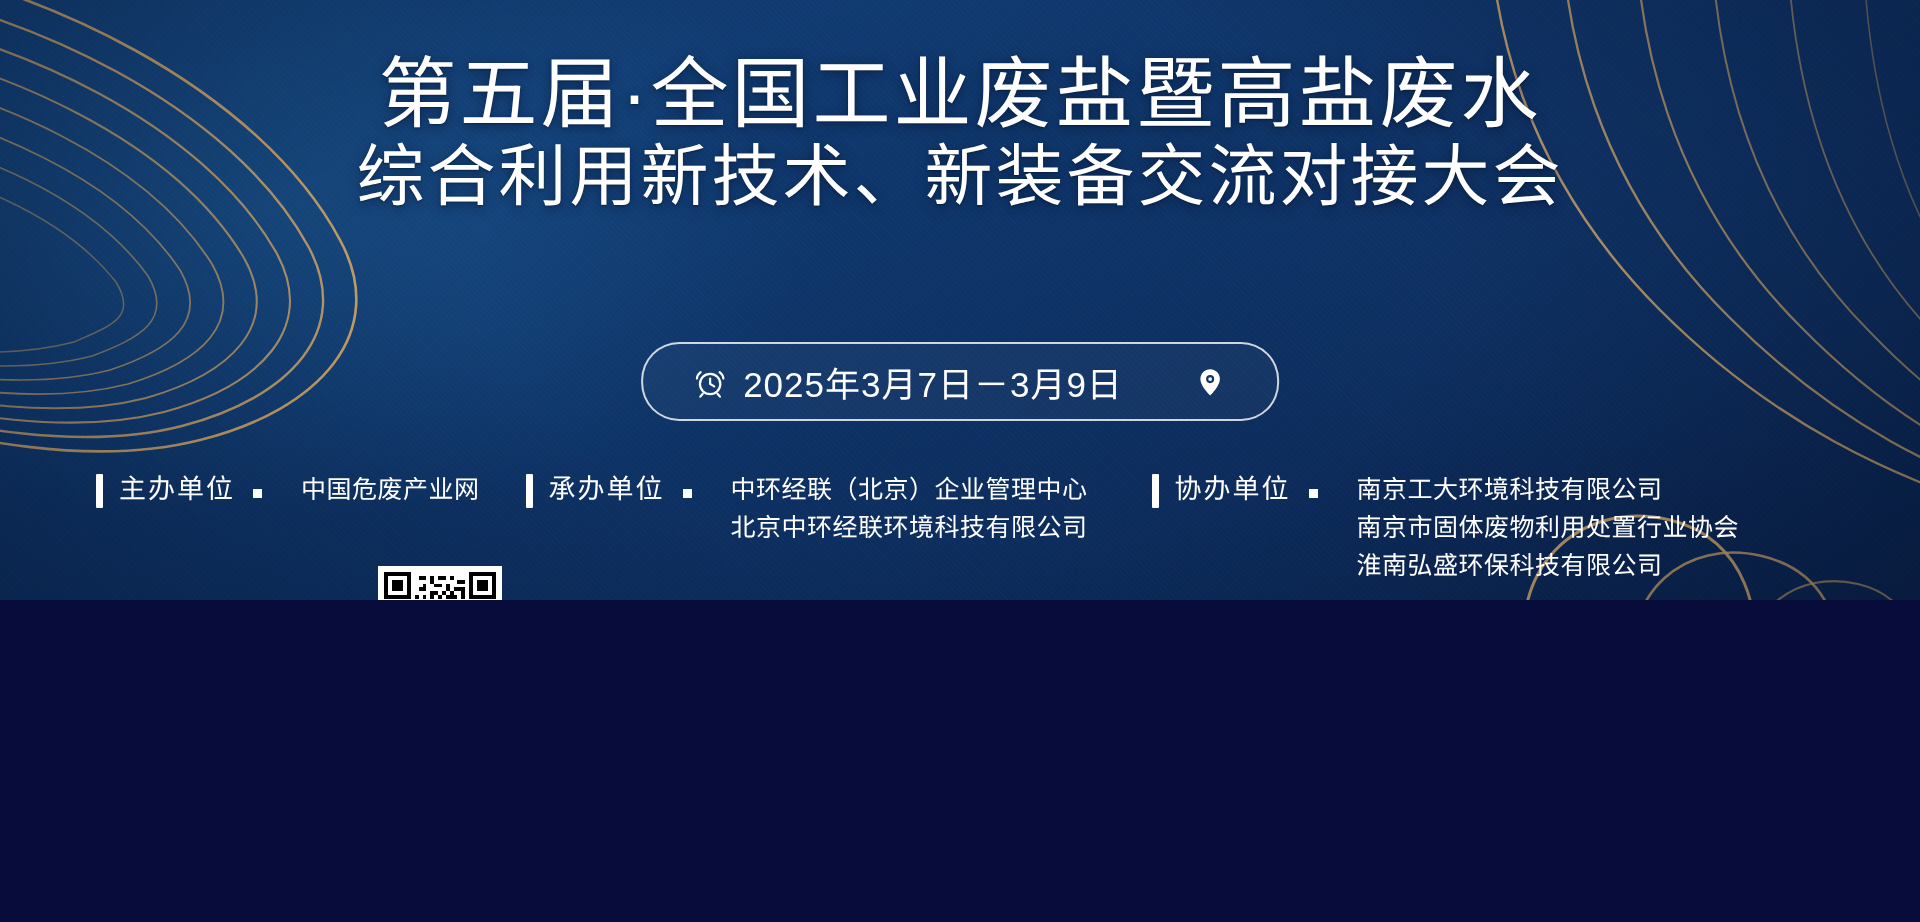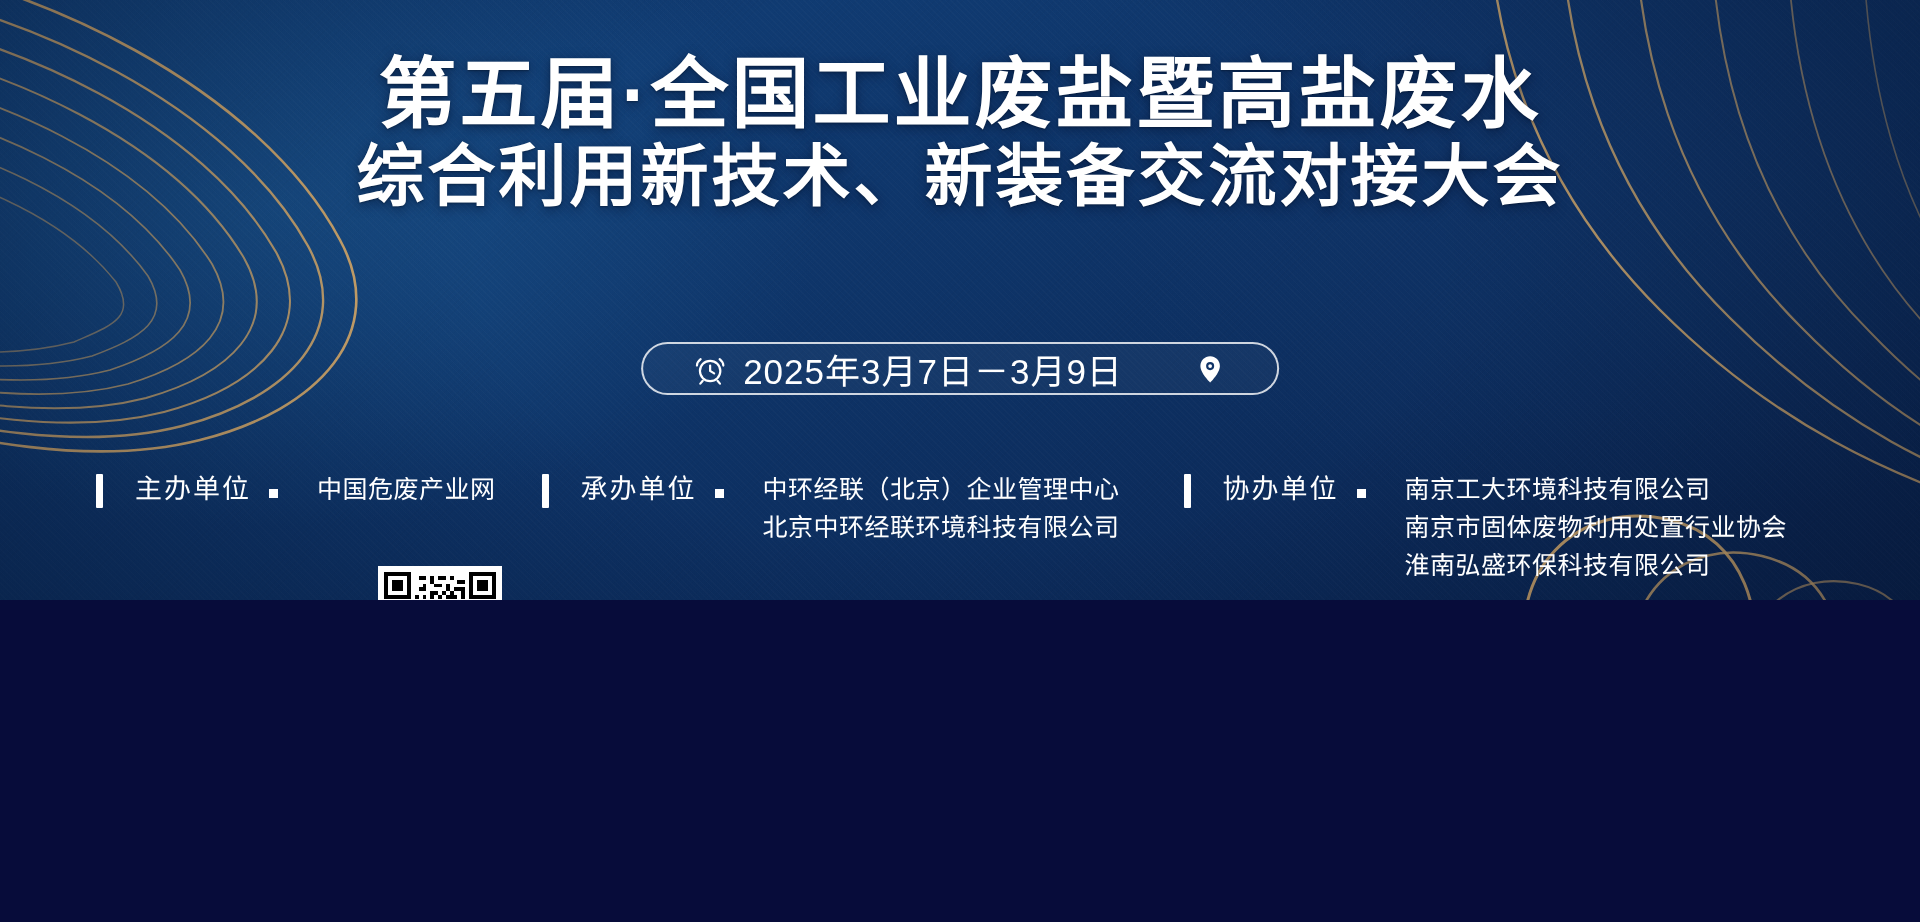--- a/index.html
+++ b/index.html
@@ -65,36 +65,36 @@
   #title-block {
     position: absolute;
     left: 0;
     right: 0;
     top: 52px;
     text-align: center;
     z-index: 4;
   }
   .title-line {
     color: #ffffff;
-    font-weight: 700;
+    font-weight: 400;
     letter-spacing: 3px;
     line-height: 1.08;
     text-shadow: 0 3px 12px rgba(0,16,48,0.55), 0 1px 2px rgba(0,0,0,0.35);
     white-space: nowrap;
   }
   .title-line-1 { font-size: 78px; }
   .title-line-2 { font-size: 68px; margin-top: 4px; }
 
   
   #meta-pill {
     position: absolute;
     left: 50%;
     transform: translateX(-50%);
     top: 342px;
-    height: 53px;
+    height: 79px;
     box-sizing: border-box;
     display: flex;
     align-items: center;
     gap: 70px;
     padding: 5px 50px;
     border: 2px solid rgba(255,255,255,0.80);
     border-radius: 38px;
     background: rgba(255,255,255,0.035);
     z-index: 5;
   }
@@ -121,21 +121,21 @@
     left: 96px;
     right: 40px;
     top: 470px;
     display: flex;
     align-items: flex-start;
     z-index: 5;
   }
   .org-group {
     display: flex;
     align-items: flex-start;
-    gap: 32px;
+    gap: 16px;
   }
   .org-bar {
     width: 7px;
     height: 34px;
     background: #ffffff;
     border-radius: 1px;
     flex: none;
     margin-top: 4px;
   }
   .org-body { display: flex; align-items: flex-start; gap: 18px; }

